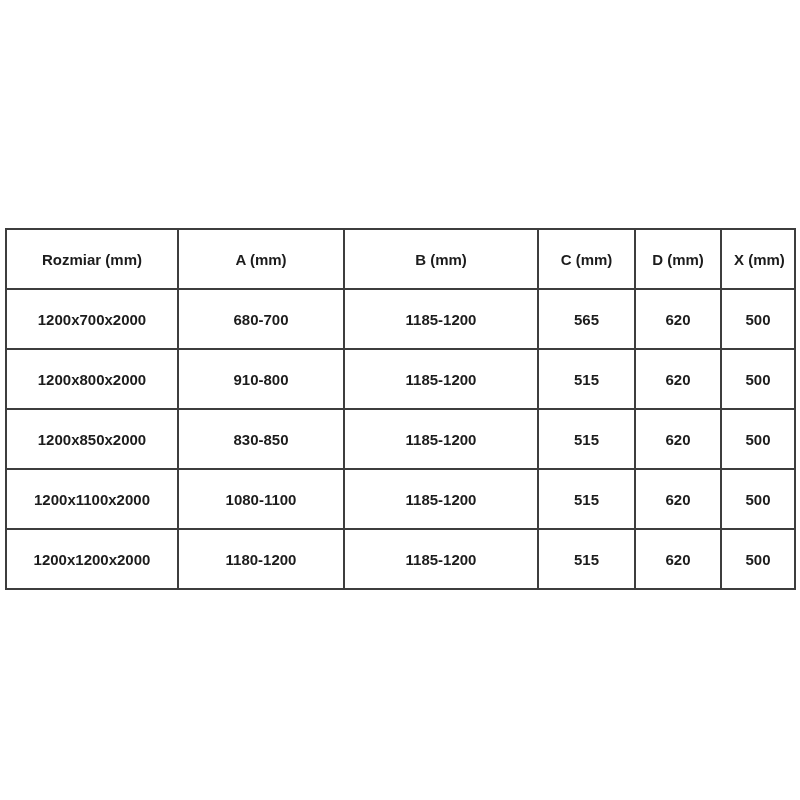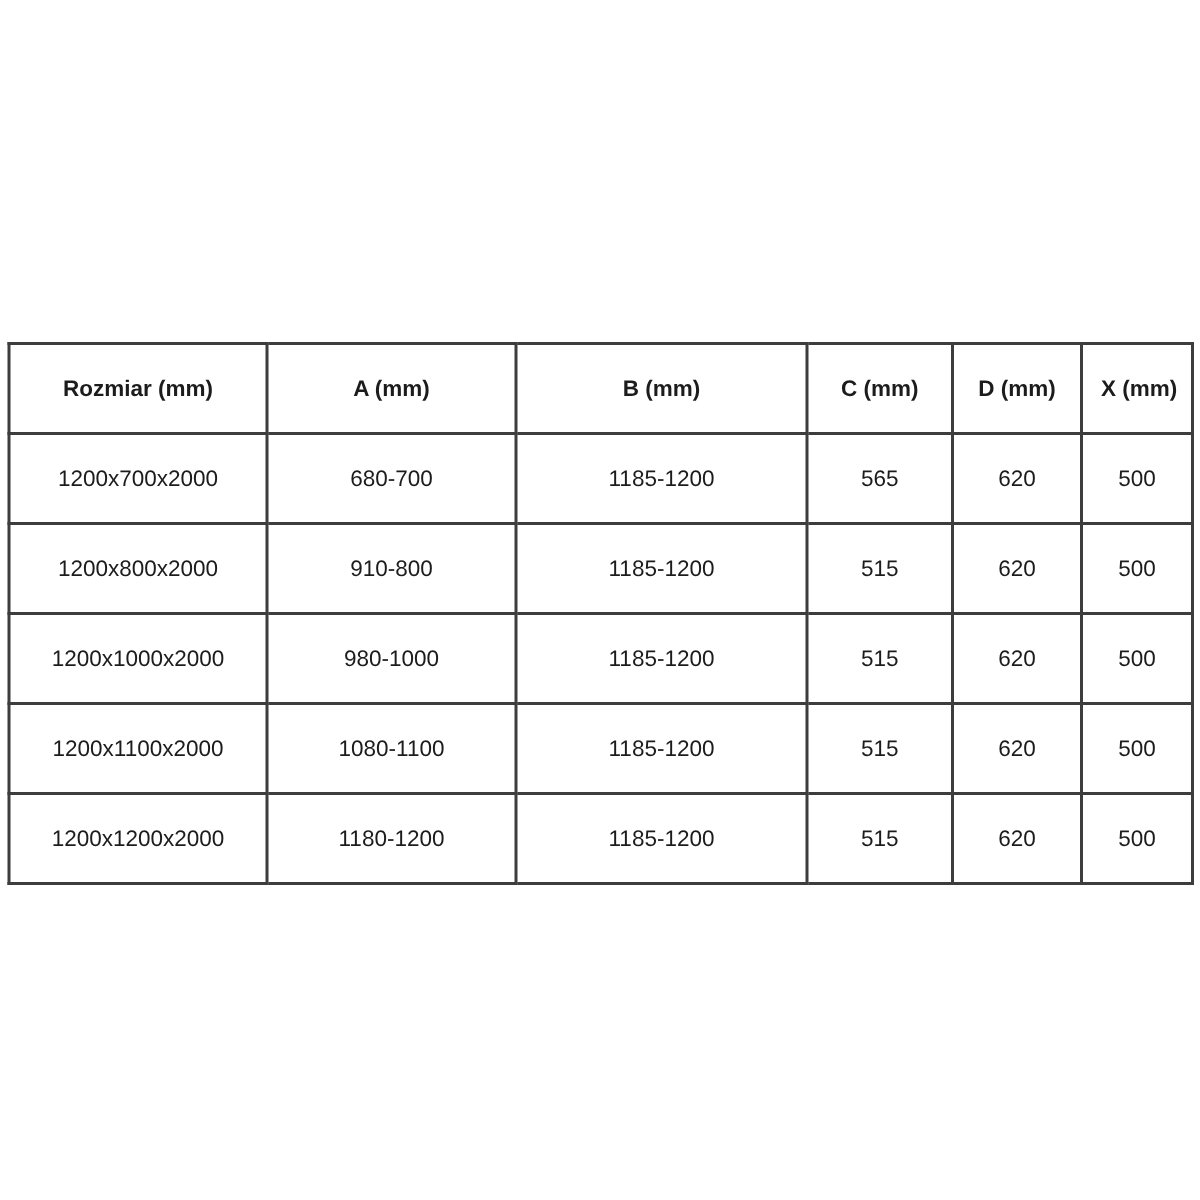--- a/index.html
+++ b/index.html
@@ -37,21 +37,21 @@
     font-size: 15px;
     padding: 12px;
     overflow: hidden;
     white-space: nowrap;
   }
   table.dims th {
     font-weight: bold;
     height: 34px;
   }
   table.dims td {
-    font-weight: normal;
+    font-weight: bold;
     height: 34px;
     border-radius: 13px;
   }
   col.c0 { width: 172px; }
   col.c1 { width: 166px; }
   col.c2 { width: 194px; }
   col.c3 { width: 97px; }
   col.c4 { width: 86px; }
   col.c5 { width: 74px; }
 </style>
@@ -90,22 +90,22 @@
           </tr>
           <tr>
             <td>1200x800x2000</td>
             <td>910-800</td>
             <td>1185-1200</td>
             <td>515</td>
             <td>620</td>
             <td>500</td>
           </tr>
           <tr>
-            <td>1200x1000x2000</td>
-            <td>980-1000</td>
+            <td>1200x850x2000</td>
+            <td>830-850</td>
             <td>1185-1200</td>
             <td>515</td>
             <td>620</td>
             <td>500</td>
           </tr>
           <tr>
             <td>1200x1100x2000</td>
             <td>1080-1100</td>
             <td>1185-1200</td>
             <td>515</td>

